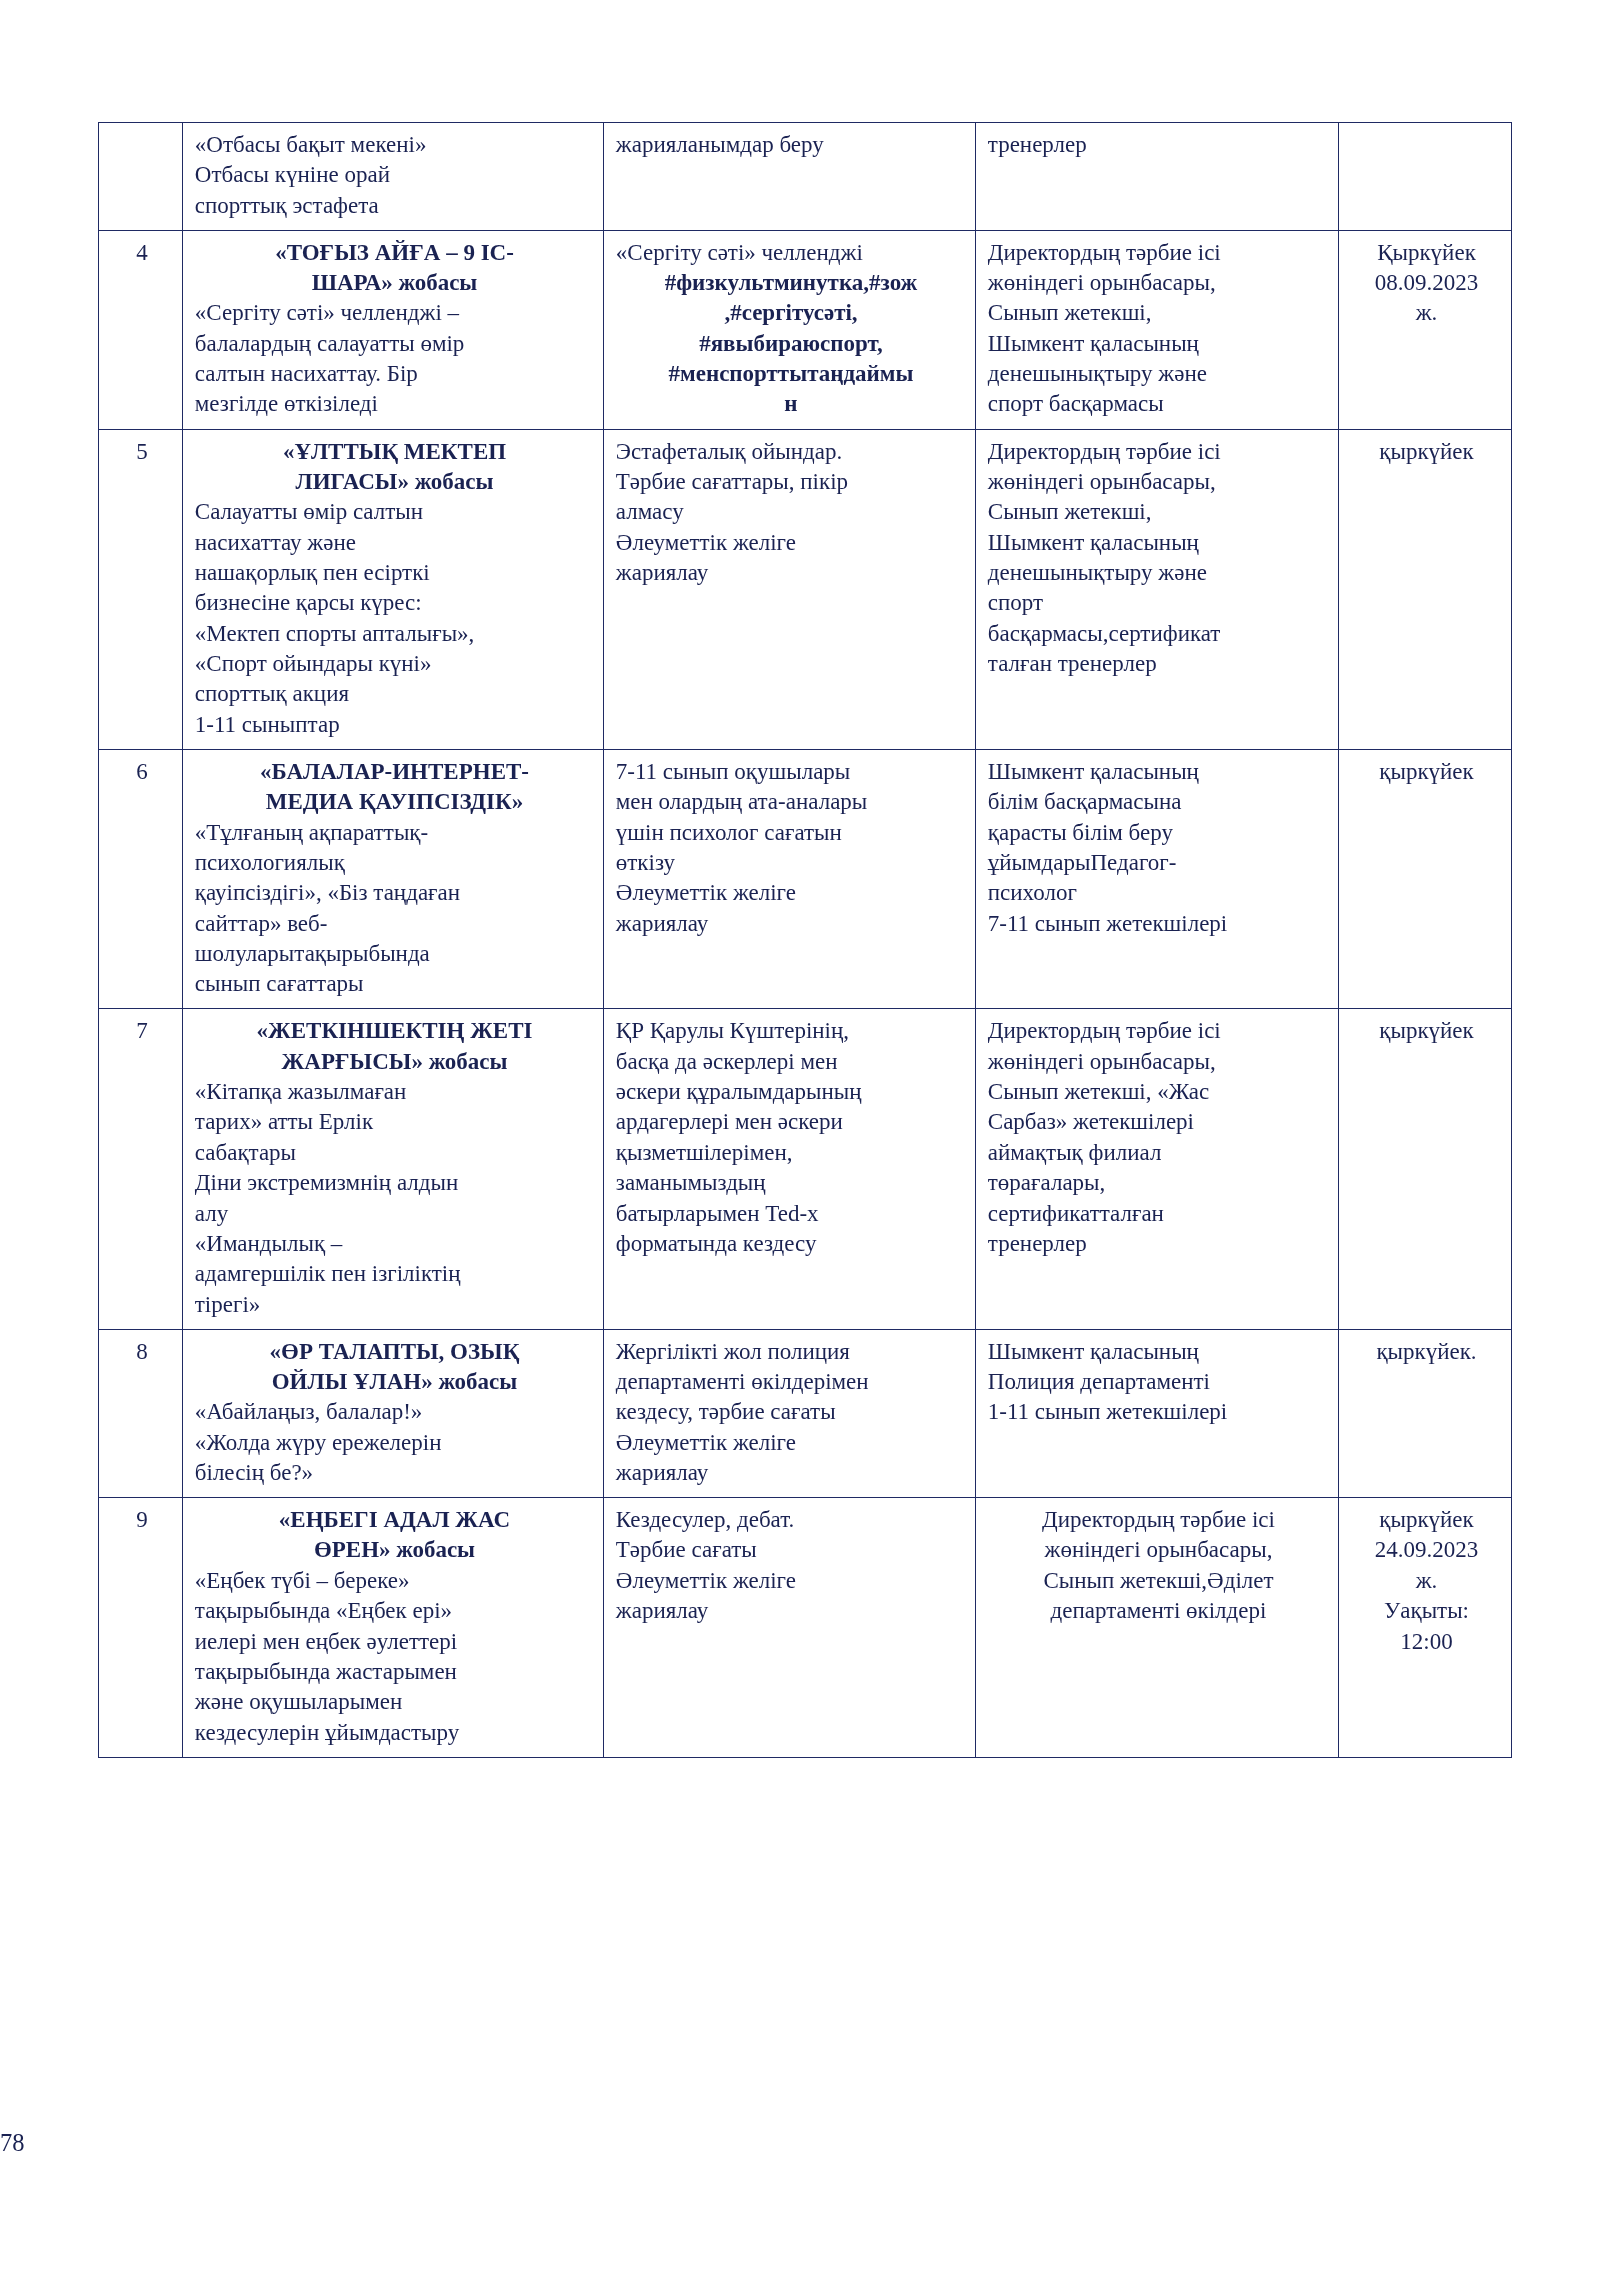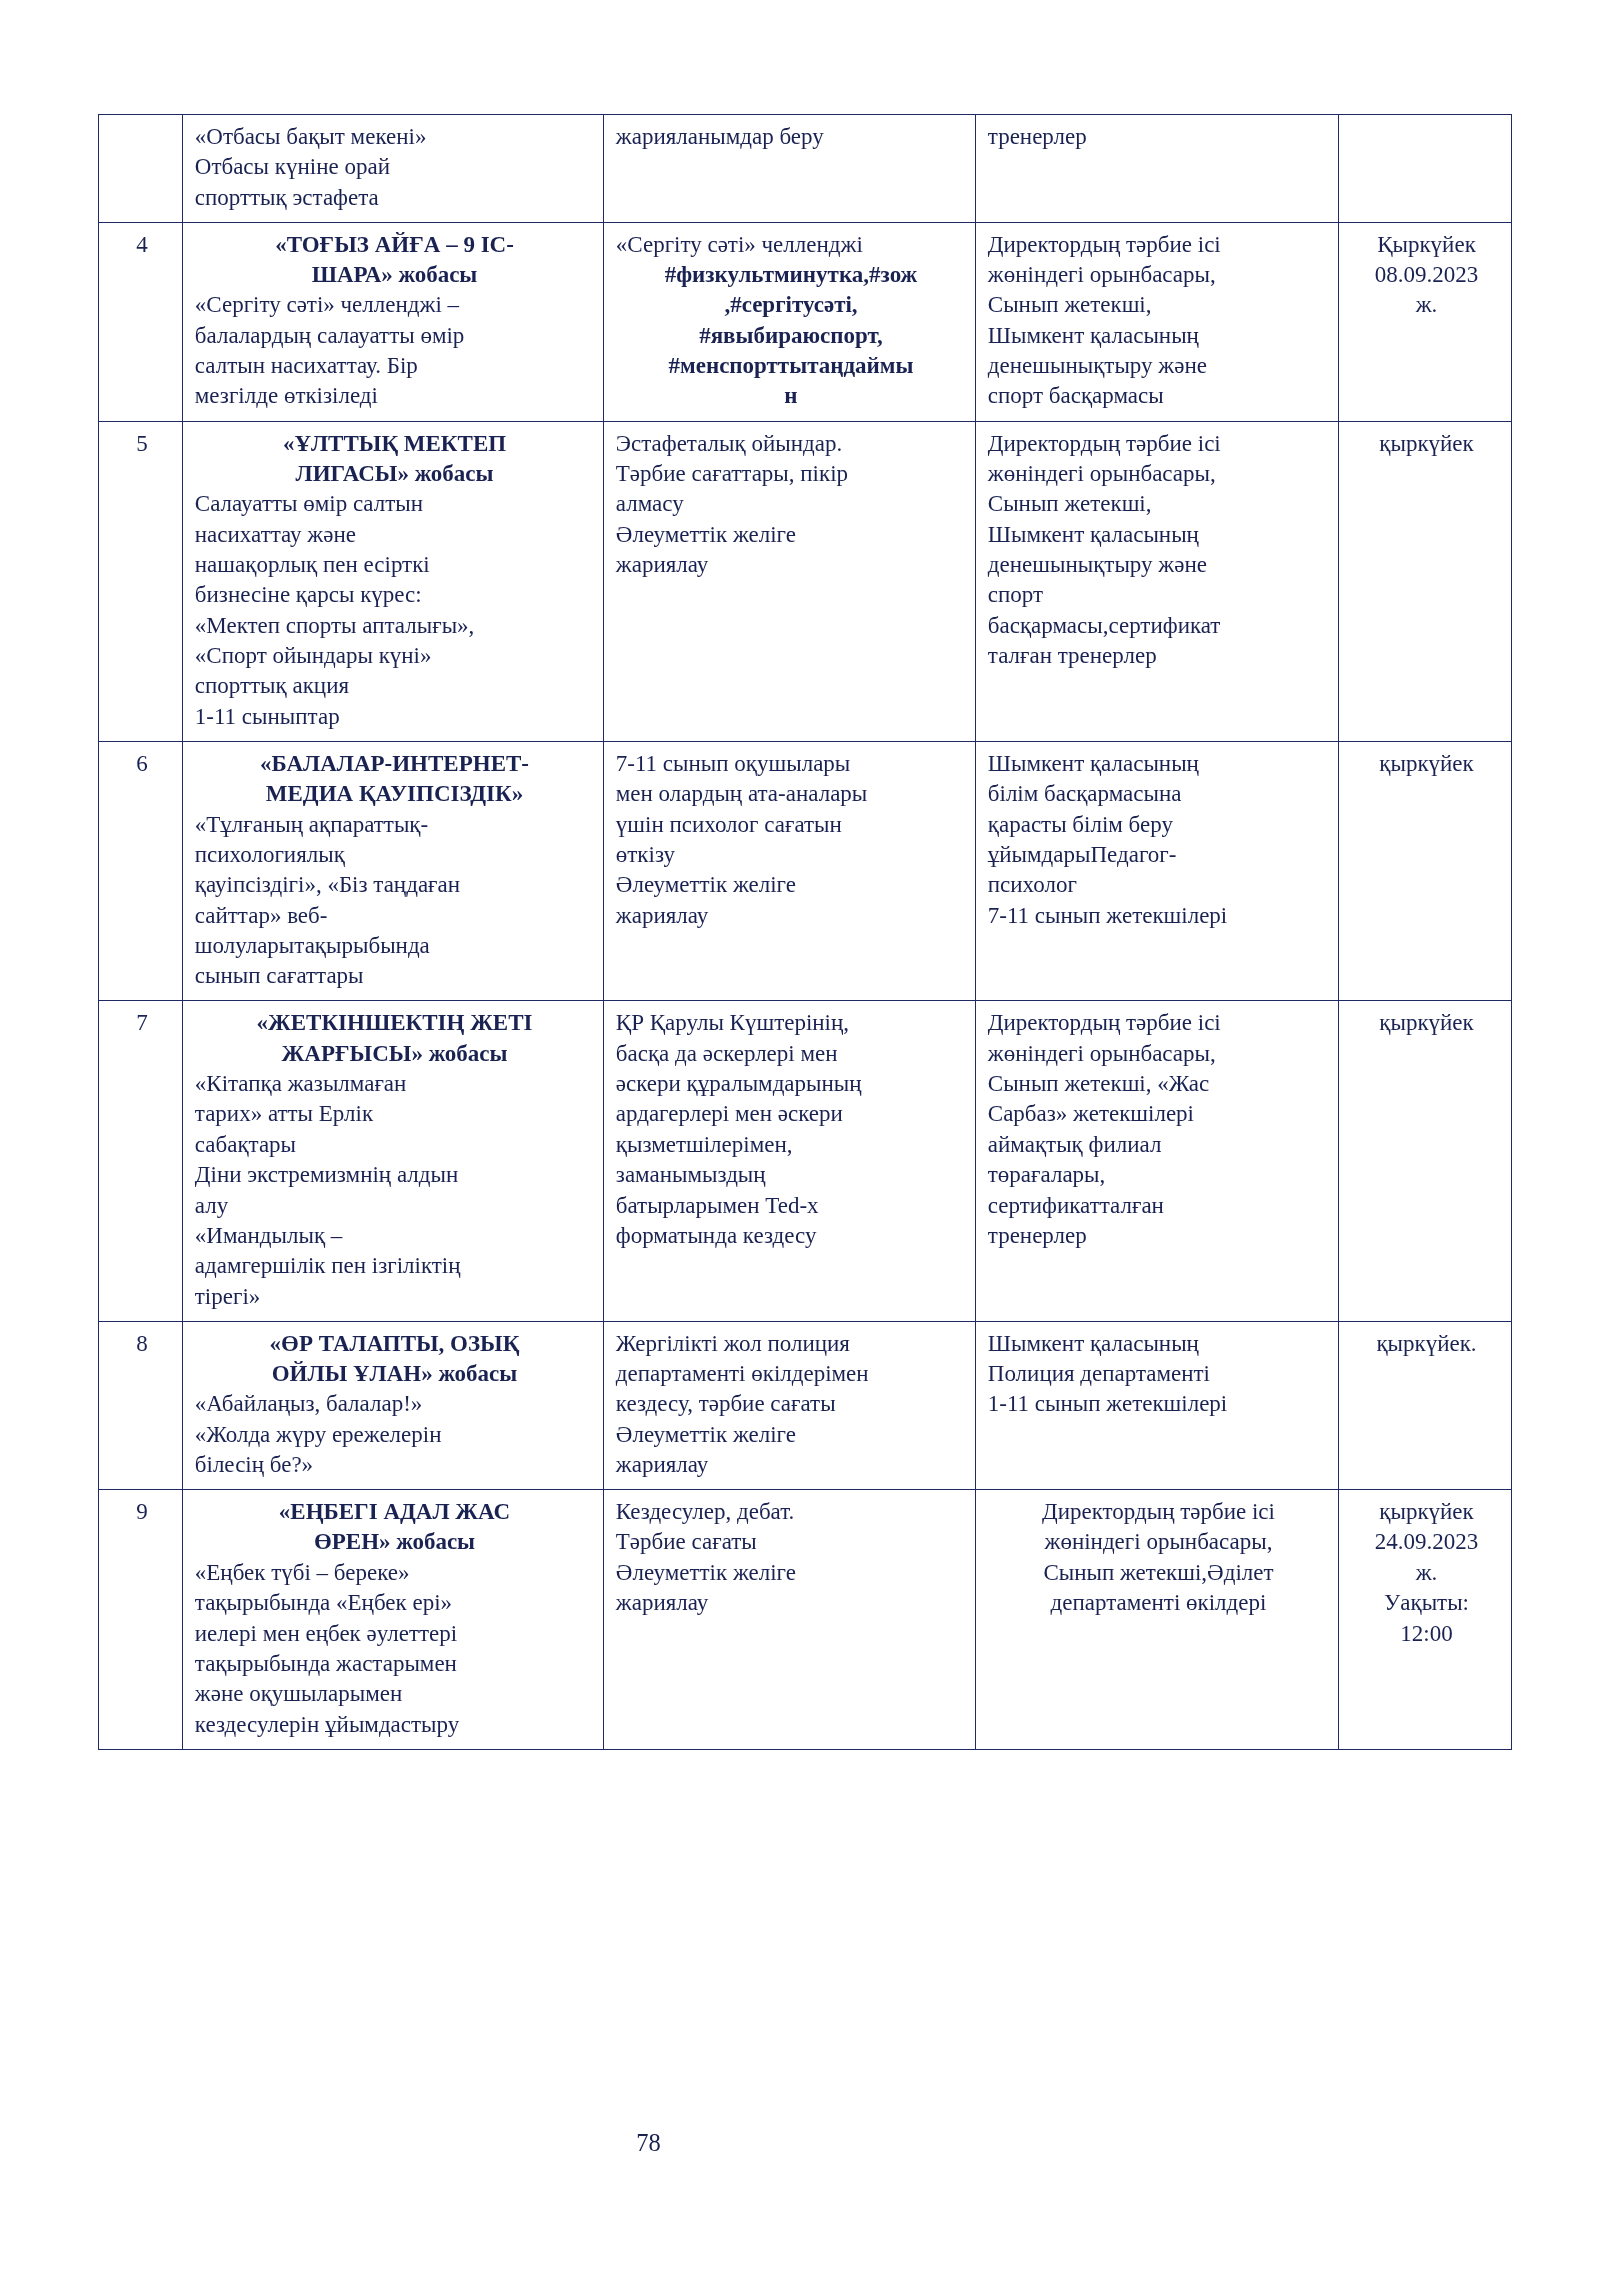--- a/index.html
+++ b/index.html
@@ -9,21 +9,21 @@
   }
   body {
     width: 1621px;
     height: 2293px;
     font-family: "Liberation Serif", serif;
     color: #1a2252;
     position: relative;
   }
   .page {
     position: absolute;
-    left: 0; top: 8px;
+    left: 0; top: 16px;
     width: 1621px;
     height: 1682px;
     box-sizing: border-box;
     padding: 106px 110px 0 98px;
   }
   table.plan {
     border-collapse: collapse;
     width: 1413px;
     table-layout: fixed;
     font-size: 23px;
@@ -43,21 +43,21 @@
 
   td.center { text-align: center; }
   .b { font-weight: bold; text-align: center; }
   p.l { margin: 0; padding: 0; }
 
   .folio {
     position: absolute;
     top: 2129px;
     left: 0;
     width: 1297px;
-    text-align: center;
+    text-align: left;
     font-size: 24.5px;
     color: #1a2252;
     font-family: "Liberation Serif", serif;
   }
 </style>
 </head>
 <body>
 
 <div class="page">
 

